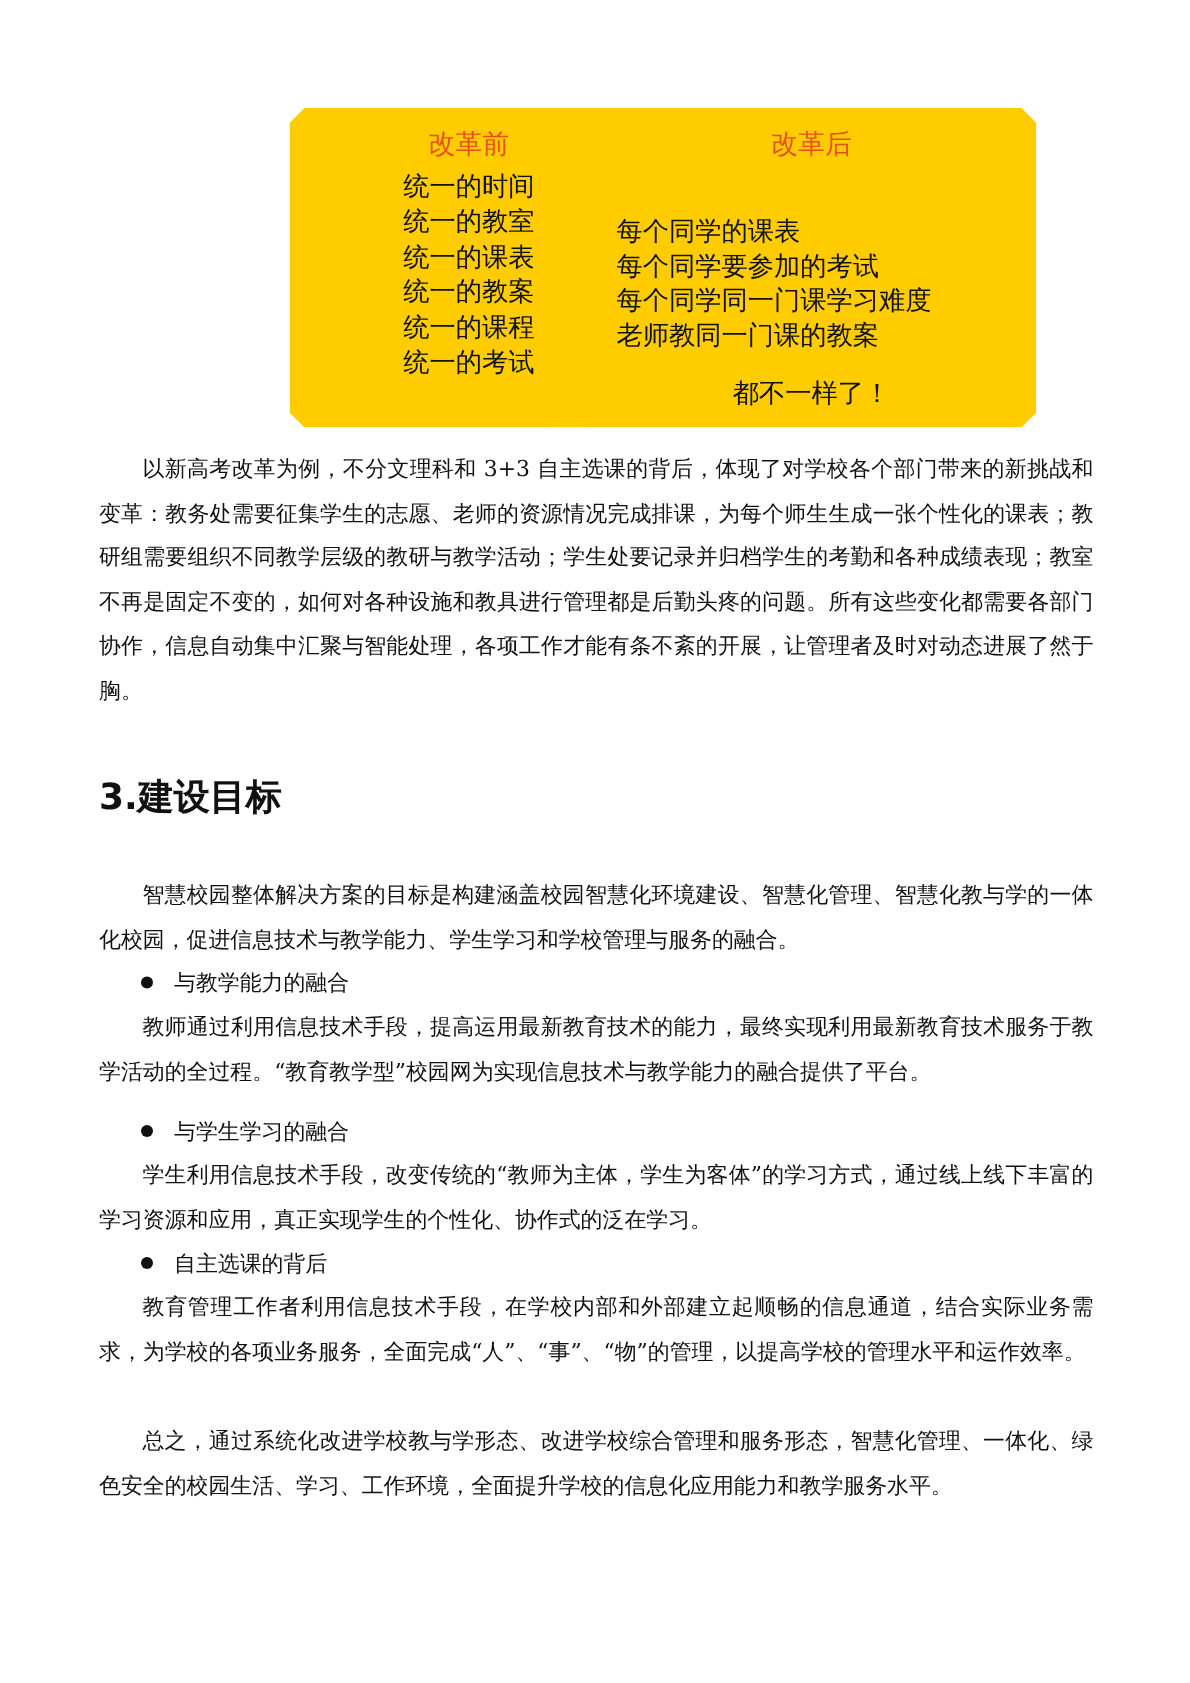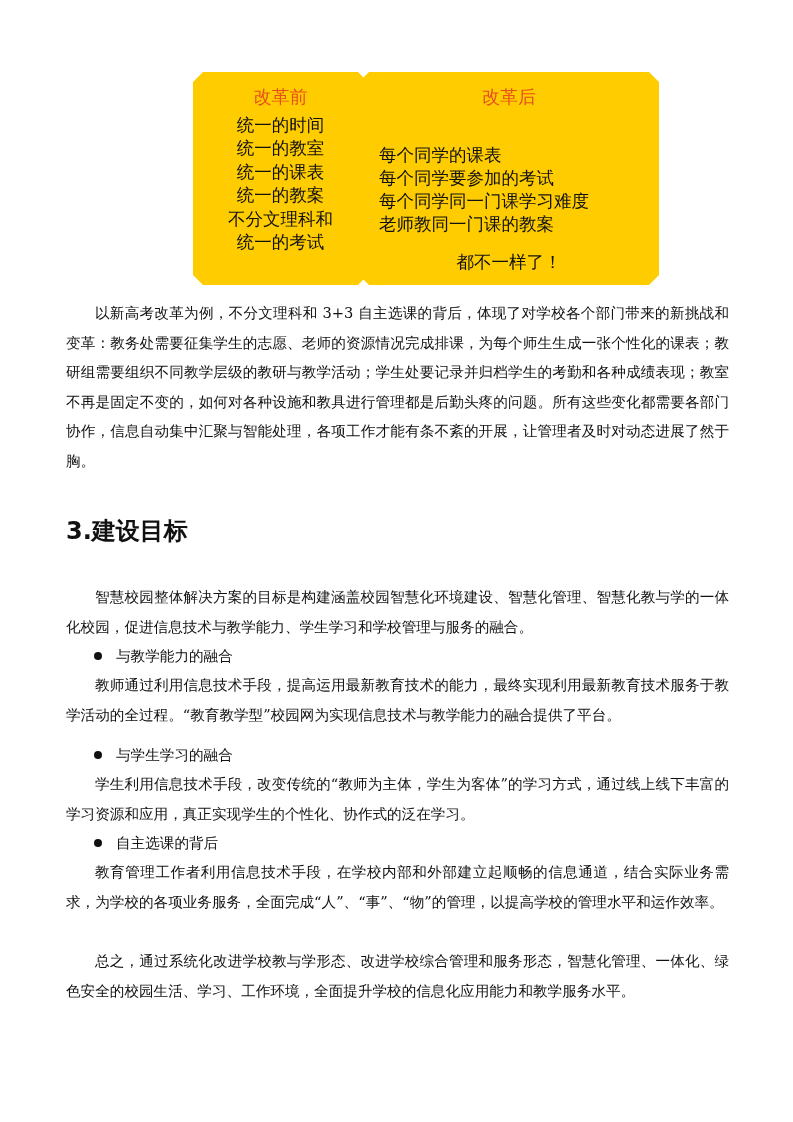--- a/index.html
+++ b/index.html
@@ -1,21 +1,21 @@
 <!DOCTYPE html>
 <html><head>
 <meta charset="utf-8">
 <style>
   html, body { margin: 0; padding: 0; background: #ffffff; }
   body { width: 793px; height: 1122px; position: relative; overflow: hidden;
          font-family: "DejaVu Serif", "Liberation Serif", serif; color: #111; }
   .figure { position: absolute; left: 193px; top: 72px; width: 441px; height: 213px; }
   .box { position: absolute; top: 0; height: 213px; background: #FFCC00;
          clip-path: polygon(10px 0, calc(100% - 10px) 0, 100% 10px, 100% calc(100% - 10px), calc(100% - 10px) 100%, 10px 100%, 0 calc(100% - 10px), 0 10px);
-         font-family: "DejaVu Sans", "Liberation Sans", sans-serif; }
+         font-family: "DejaVu Sans", "Liberation Sans", sans-serif; padding-left: 32px; }
   .box.left { left: 0; width: 175px; }
   .box.right { left: 166px; width: 300px; }
   .box-title { color: #E8501A; font-size: 18px; text-align: center; margin-top: 14px; line-height: 22px; }
   .box.left ul { list-style: none; margin: 6px 0 0 0; padding: 0; text-align: center; }
   .box.left li { font-size: 17.5px; line-height: 23.4px; color: #111; }
   .box.right ul { list-style: none; margin: 36px 0 0 20px; padding: 0; }
   .box.right li { font-size: 17.5px; line-height: 23px; color: #111; white-space: nowrap; }
   .box.right .conclusion { text-align: center; font-size: 17.5px; margin-top: 14px; color: #111; }
 
   .para { position: absolute; left: 66px; width: 663px; font-size: 14.6px; line-height: 29.5px;
@@ -30,21 +30,21 @@
 <body>
 
 <div class="figure">
   <div class="box left">
     <div class="box-title">改革前</div>
     <ul>
       <li>统一的时间</li>
       <li>统一的教室</li>
       <li>统一的课表</li>
       <li>统一的教案</li>
-      <li>不分文理科和</li>
+      <li>统一的课程</li>
       <li>统一的考试</li>
     </ul>
   </div>
   <div class="box right">
     <div class="box-title">改革后</div>
     <ul>
       <li>每个同学的课表</li>
       <li>每个同学要参加的考试</li>
       <li>每个同学同一门课学习难度</li>
       <li>老师教同一门课的教案</li>

